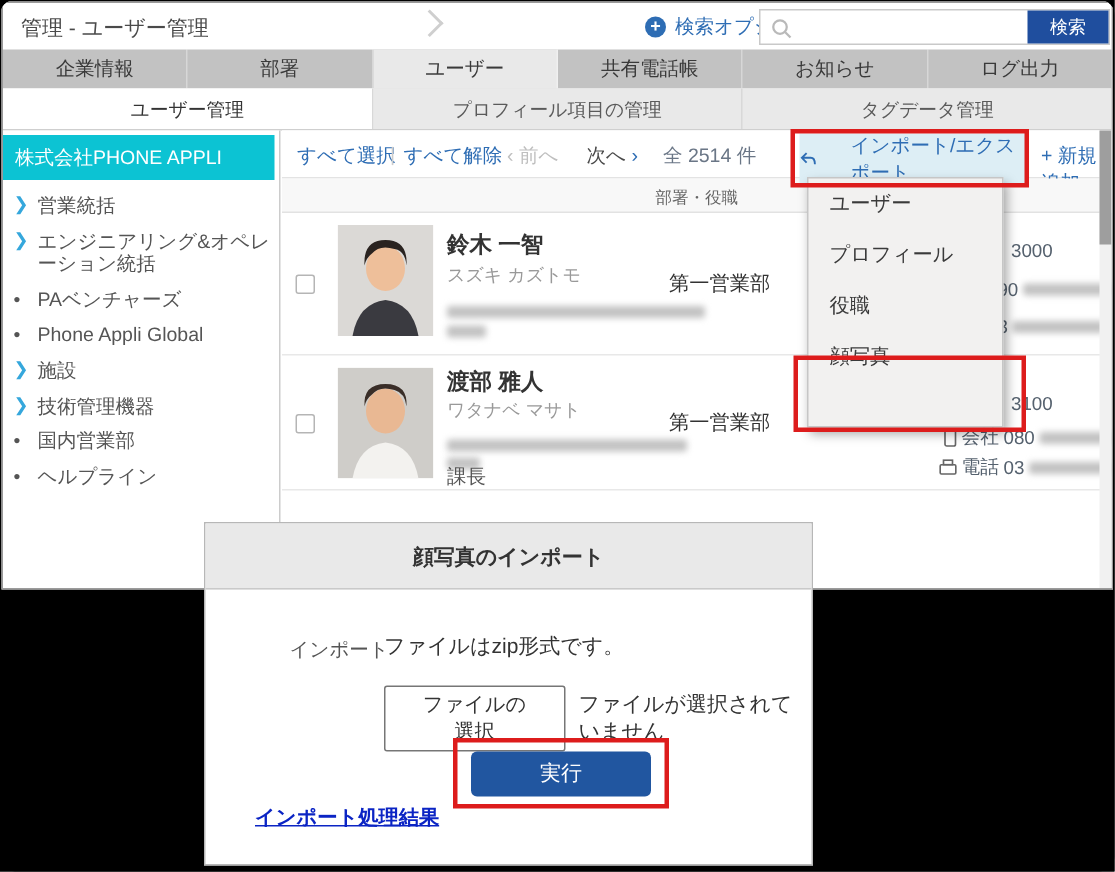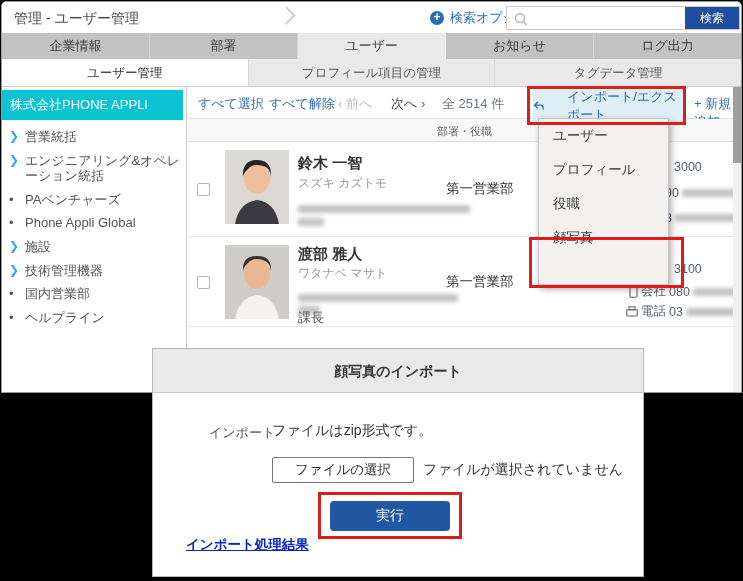--- a/index.html
+++ b/index.html
@@ -71,21 +71,21 @@
   
   .dropdown { position:absolute; left:536px; top:116px; width:131px; height:167px; background:#f2f1f0; border:1px solid #c6c6c6; box-shadow:2px 4px 7px rgba(0,0,0,.35); z-index:4; }
   .dropdown .item { padding:8px 0 8px 14px; font-size:13.5px; color:#3a3a3a; cursor:pointer; }
 
   
   .redbox { position:absolute; border:3px solid #dd1c1c; z-index:6; pointer-events:none; }
   .rb-import { left:525px; top:84px; width:159px; height:39px; }
   .rb-photo  { left:527px; top:235px; width:155px; height:51px; }
 
   
-  .modal { position:absolute; left:152px; top:348px; width:492px; height:229px; background:#fff; border:1px solid #b7b7b7; }
+  .modal { position:absolute; left:136px; top:348px; width:406px; height:229px; background:#fff; border:1px solid #b7b7b7; }
   .modal-head { height:44px; background:#e9e9e9; border-bottom:1px solid #c9c9c9; text-align:center; line-height:44px; font-size:14px; font-weight:bold; color:#333; }
   .m-import-label { position:absolute; left:56px; top:75px; font-size:13px; color:#555; }
   .m-note { position:absolute; left:119px; top:73px; font-size:14px; color:#333; }
   .m-file-row { position:absolute; left:119px; top:108px; display:flex; align-items:center; gap:9px; }
   .m-file-btn { border:1px solid #767676; background:#fff; border-radius:2px; padding:3px 22px; font-size:13.5px; color:#333; font-family:inherit; cursor:pointer; }
   .m-file-status { font-size:14px; color:#333; }
   .m-run { position:absolute; left:177px; top:152px; width:120px; height:30px; background:#2156a0; color:#fff; border:none; border-radius:4px; font-size:14px; font-family:inherit; cursor:pointer; }
   .rb-run { left:165px; top:143px; width:144px; height:47px; }
   .m-link { position:absolute; left:33px; top:187px; font-size:13.5px; font-weight:bold; color:#0b24c4; text-decoration:underline; cursor:pointer; }
 </style>
@@ -109,20 +109,21 @@
             <line x1="9.5" y1="9.5" x2="13" y2="13" stroke="#b9b9b9" stroke-width="1.5"></line>
           </svg>
         <button class="search-btn">検索</button>
       </span>
     </div>
 
     <div class="tabs">
       <div class="tab">企業情報</div>
       <div class="tab">部署</div>
       <div class="tab active">ユーザー</div>
+      <div class="tab">共有電話帳</div>
       <div class="tab">お知らせ</div>
       <div class="tab">ログ出力</div>
     </div>
 
     <div class="subtabs">
       <div class="subtab active">ユーザー管理</div>
       <div class="subtab">プロフィール項目の管理</div>
       <div class="subtab">タグデータ管理</div>
     </div>
 

